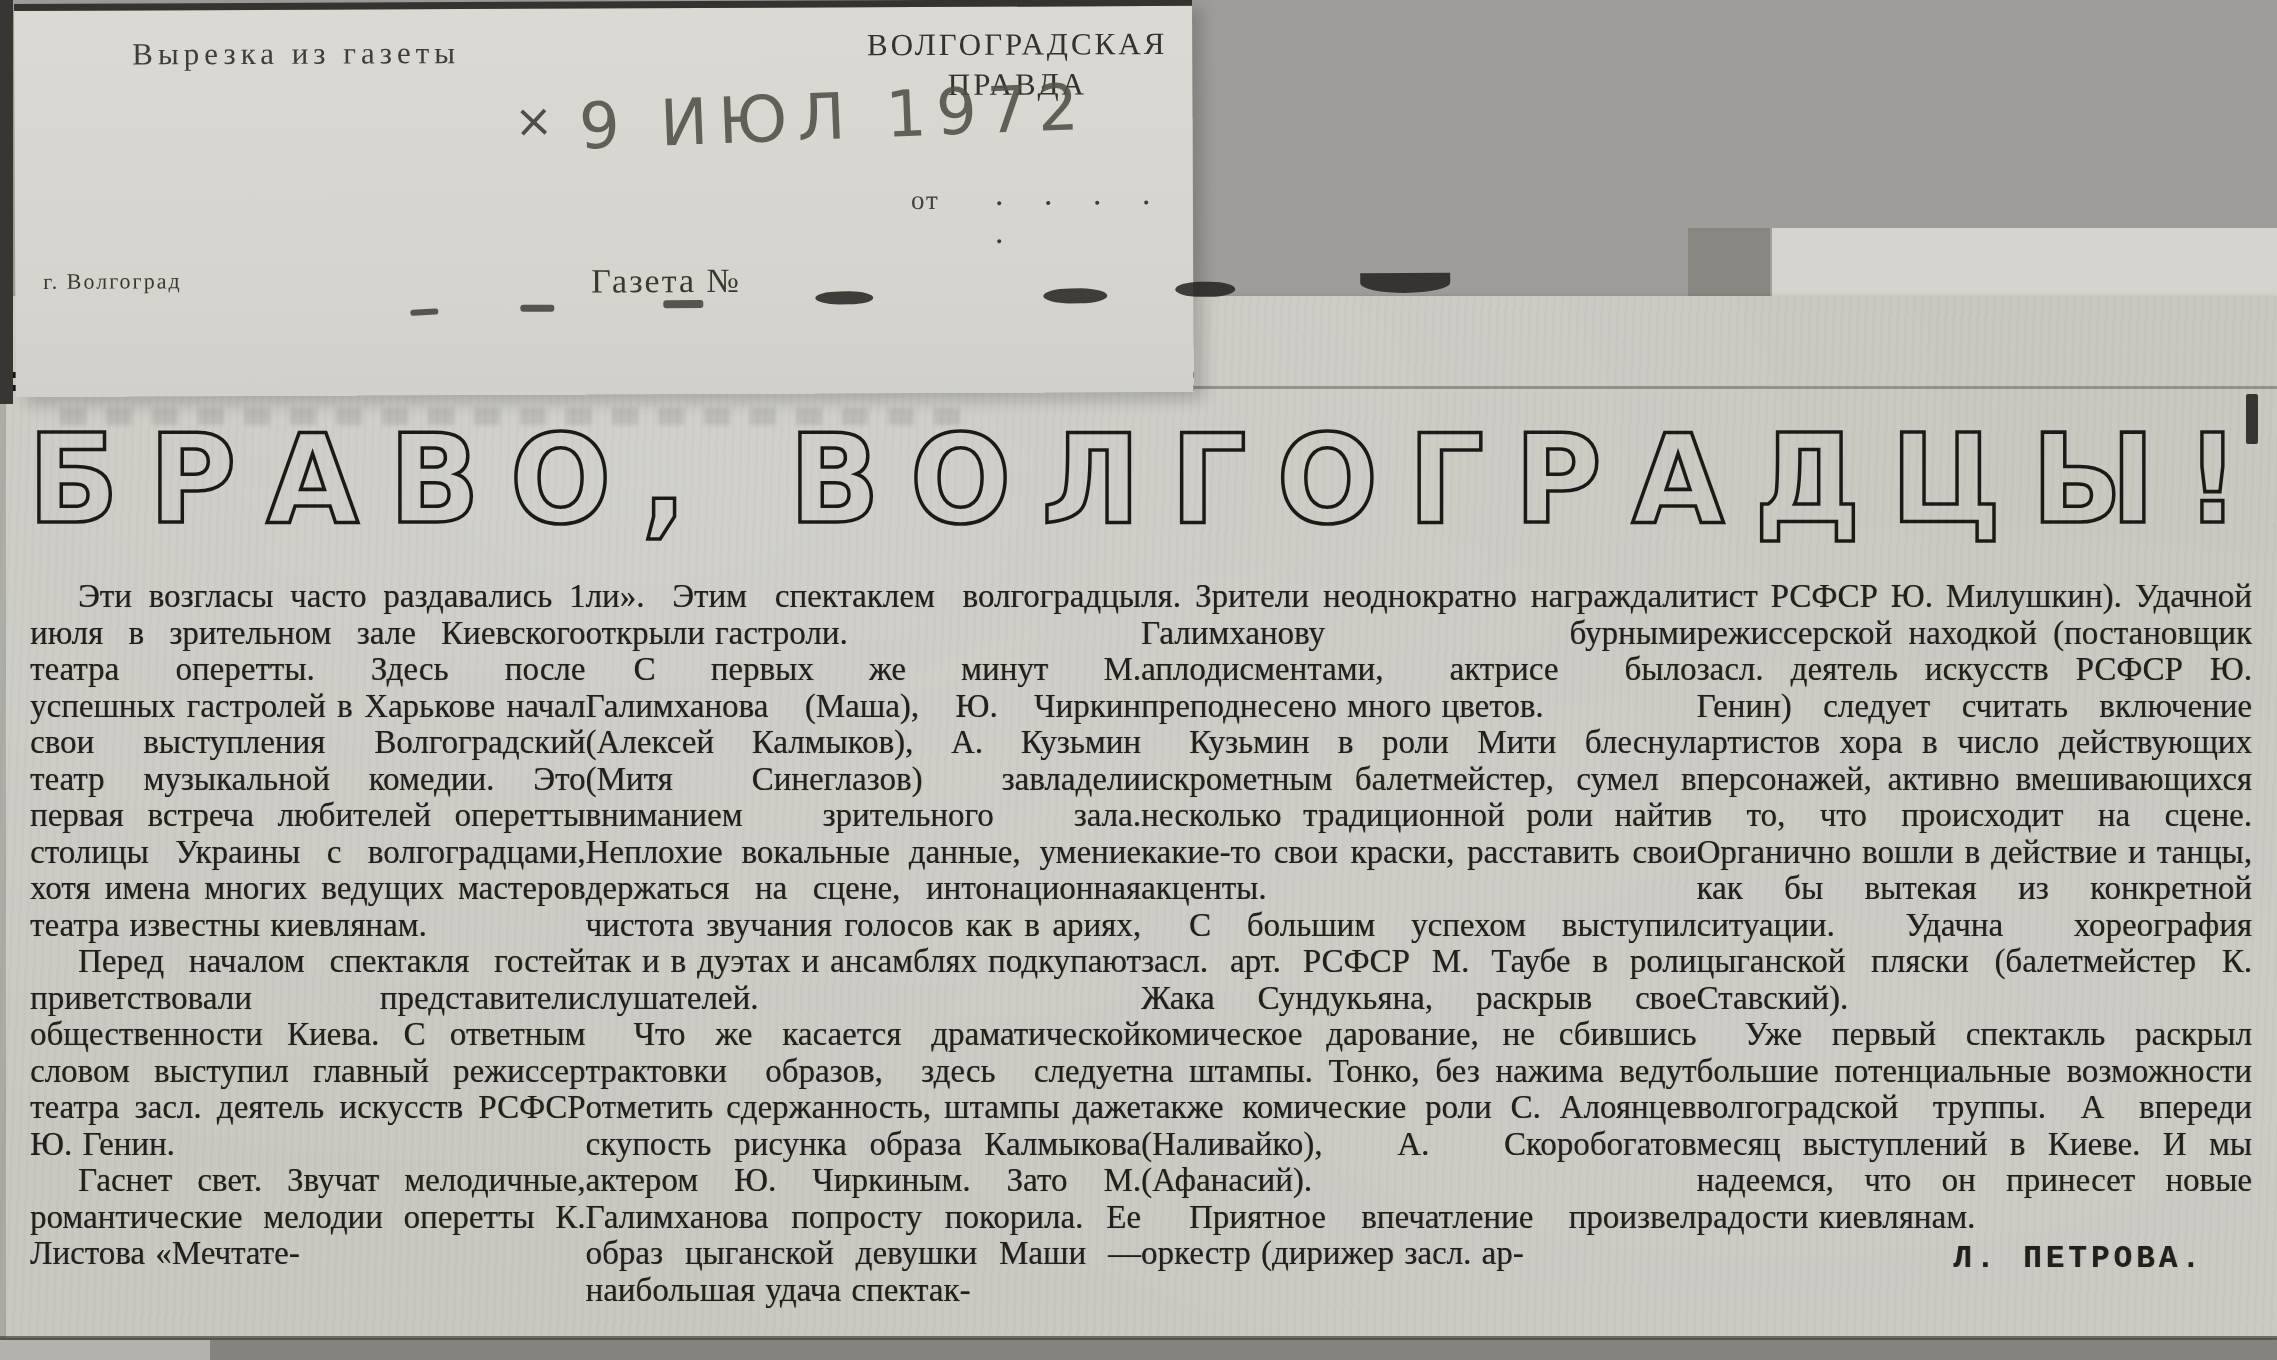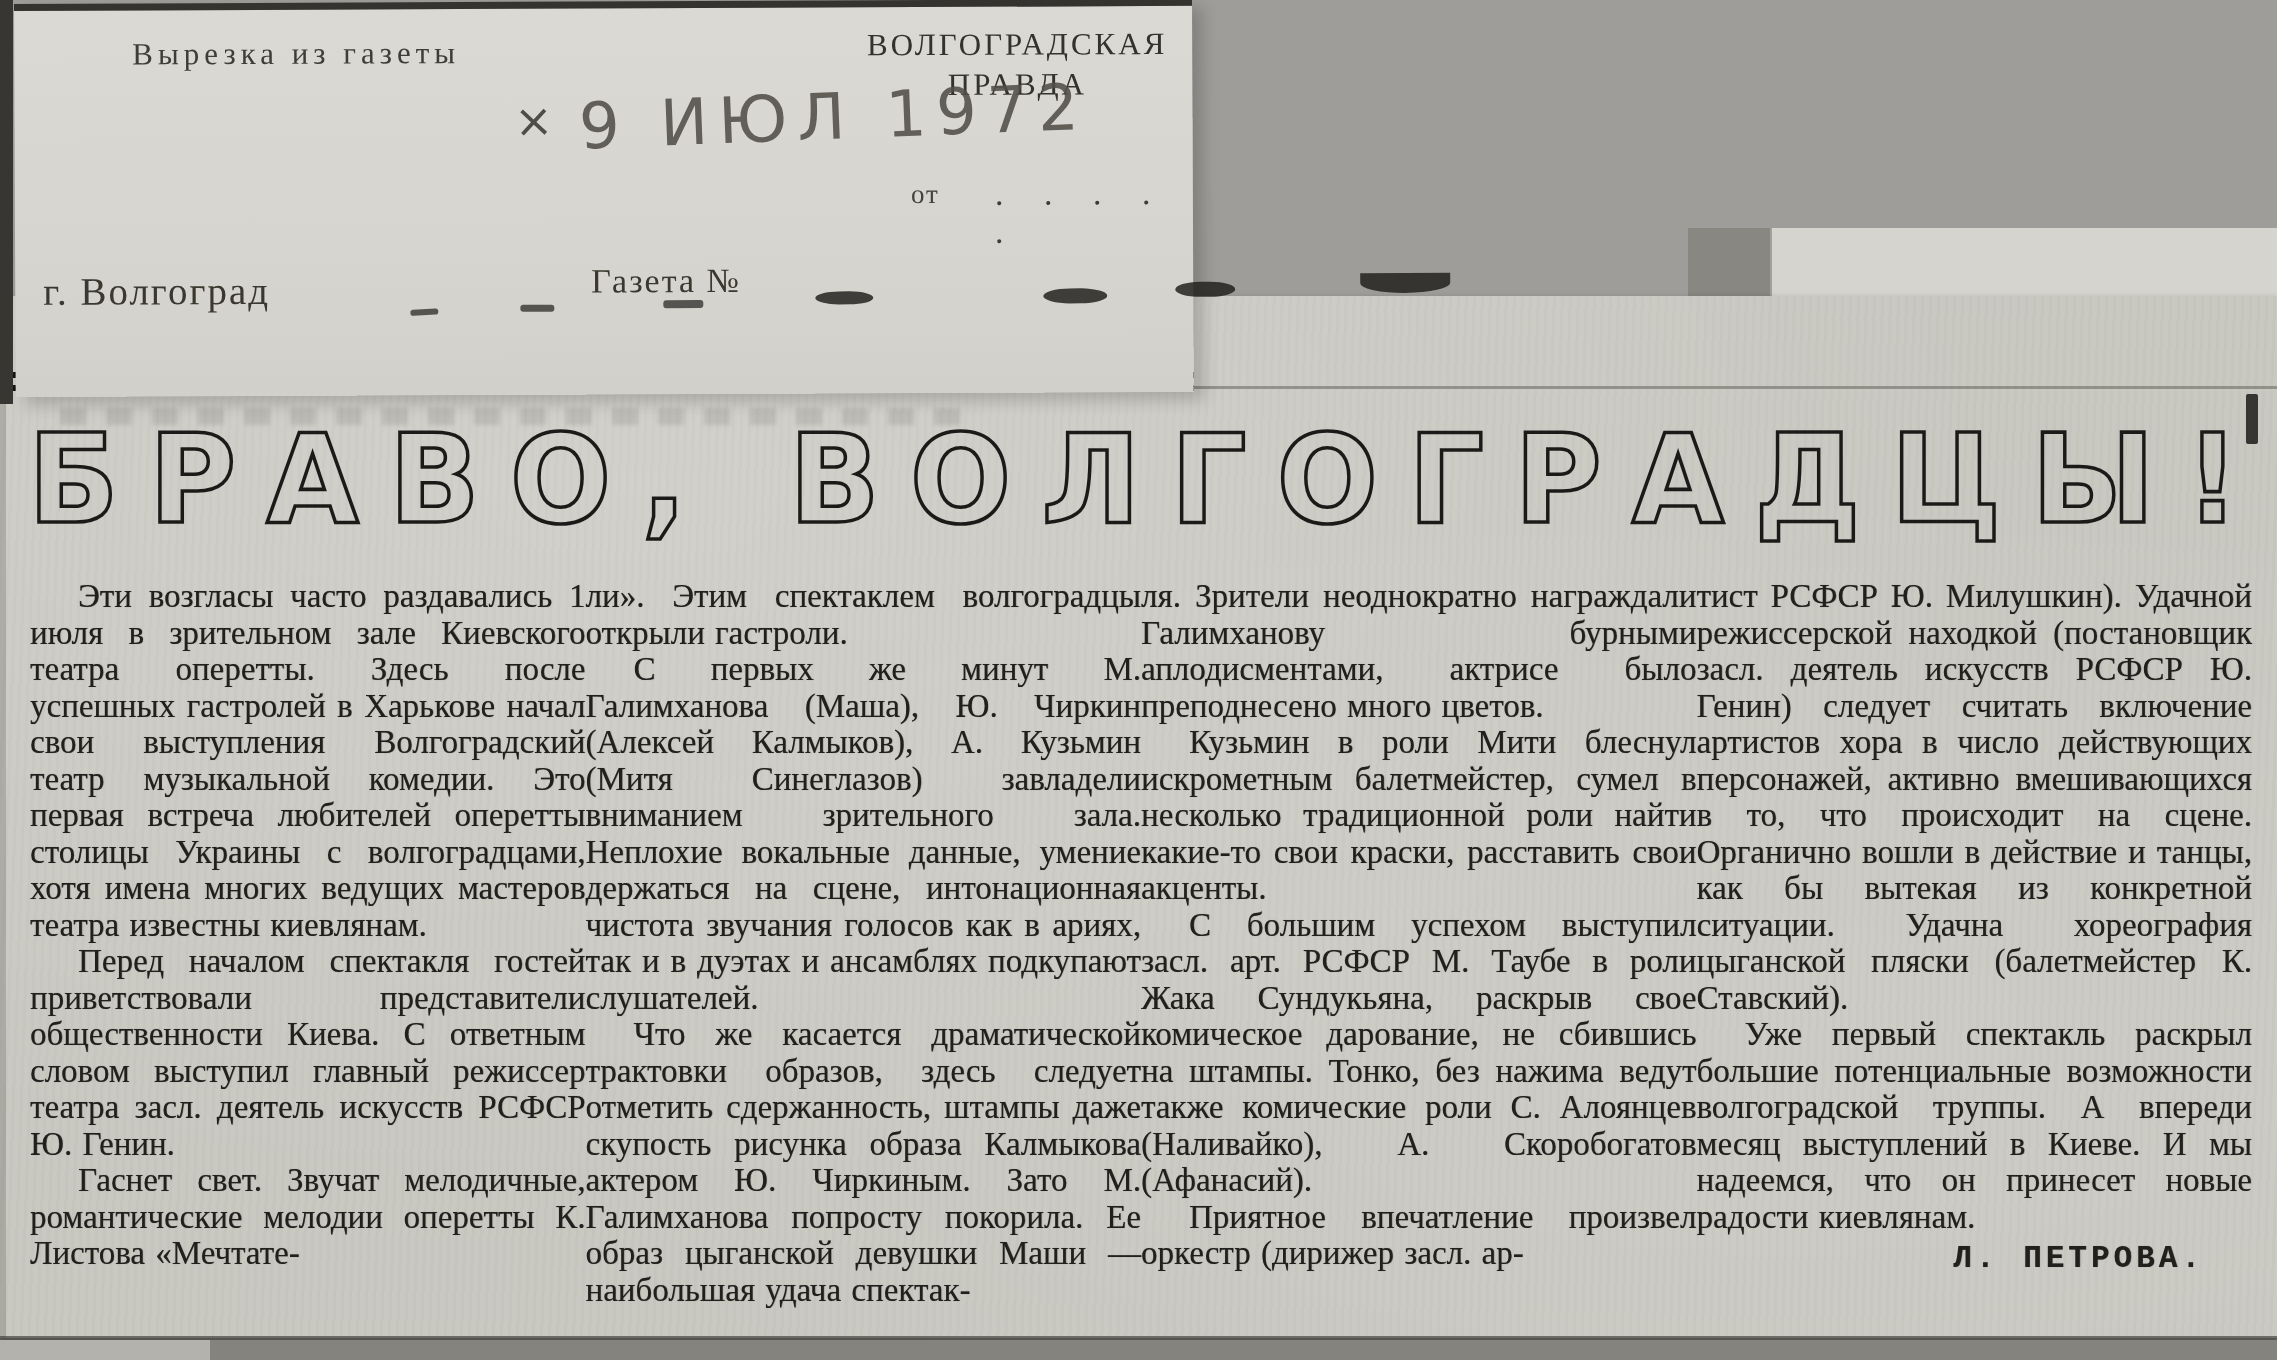--- a/index.html
+++ b/index.html
@@ -35,23 +35,23 @@
   .card .src{position:absolute;left:118px;top:26px;font-size:31px;letter-spacing:5px;color:#3f3d37;}
   .card .paper-name{position:absolute;left:828px;top:18px;width:350px;text-align:center;color:#34322c;}
   .card .paper-name div{font-size:31px;letter-spacing:3px;line-height:40px;}
   .stamp-date{
     position:absolute;left:500px;top:72px;width:660px;
     color:#514f48;font-family:"DejaVu Sans",sans-serif;
     transform:rotate(-2deg);opacity:.88;white-space:nowrap;
   }
   .stamp-date .mark{font-size:46px;vertical-align:14px;margin-right:26px;color:#3c3b36;}
   .stamp-date .val{font-size:64px;letter-spacing:10px;}
-  .card .from{position:absolute;left:896px;top:172px;font-size:27px;letter-spacing:2px;color:#45433d;}
+  .card .from{position:absolute;left:896px;top:178px;font-size:27px;letter-spacing:2px;color:#45433d;}
   .card .dots{position:absolute;left:980px;top:168px;font-size:34px;word-spacing:32px;color:#3c3b36;}
-  .card .city{position:absolute;left:28px;top:258px;font-size:39px;letter-spacing:2px;color:#3a382f;}
+  .card .city{position:absolute;left:28px;top:258px;font-size:22px;letter-spacing:2px;color:#3a382f;}
   .card .issue{position:absolute;left:576px;top:254px;font-size:34px;letter-spacing:2px;color:#3a382f;}
   .smudge{position:absolute;background:#23221f;border-radius:50%/60%;opacity:.85;}
   .dash-smudge{position:absolute;background:#2b2a26;border-radius:3px;opacity:.75;}
 
   
   .edge-left{position:absolute;left:0;top:0;width:13px;height:404px;background:#373632;}
   .edge-left2{position:absolute;left:0;top:404px;width:6px;height:934px;background:rgba(80,79,75,.25);}
   .edge-bottom{position:absolute;left:0;top:1340px;width:2277px;height:20px;background:#84837e;}
   .edge-bottom-light{position:absolute;left:0;top:1340px;width:210px;height:20px;background:#b3b2ad;}
   .edge-bottom-line{position:absolute;left:0;top:1336px;width:2277px;height:4px;background:rgba(60,59,55,.65);}

